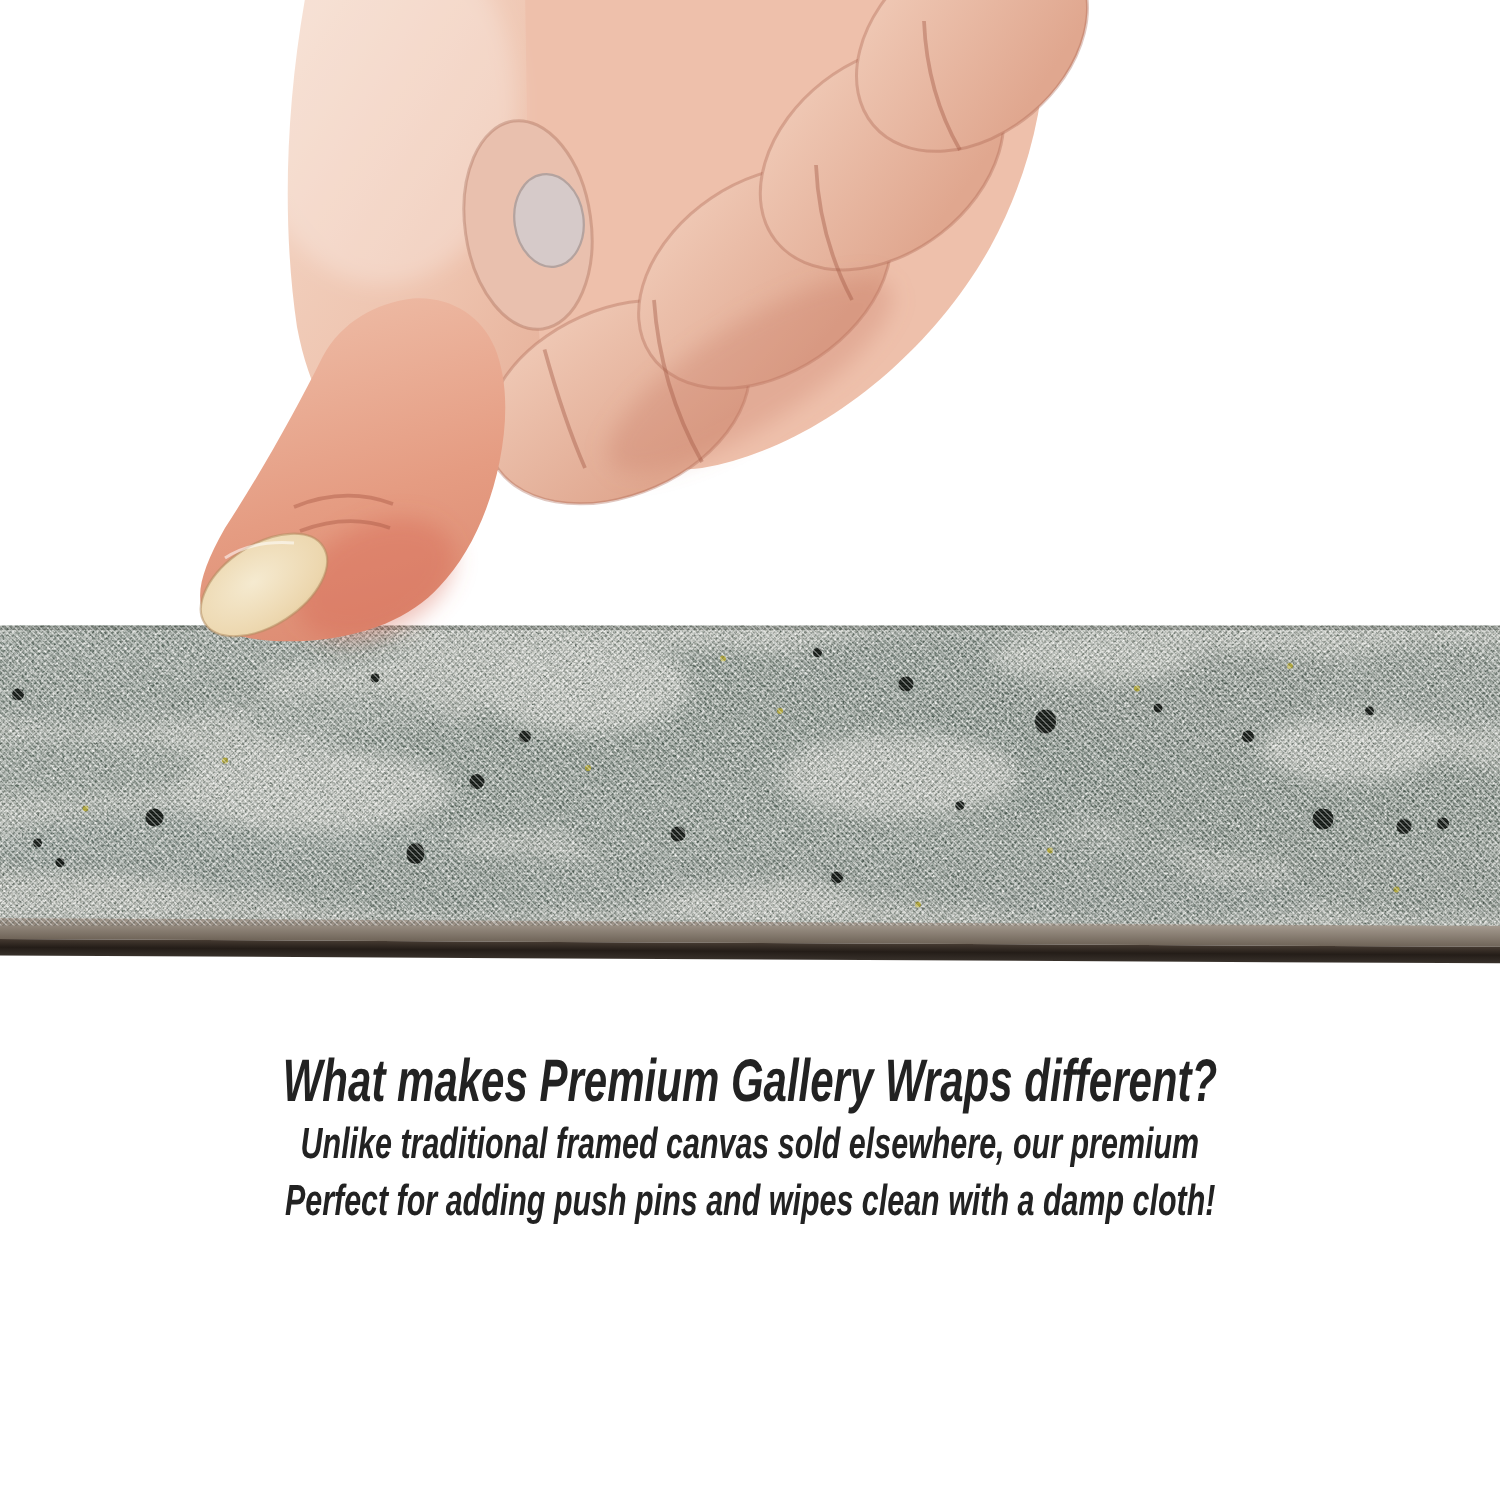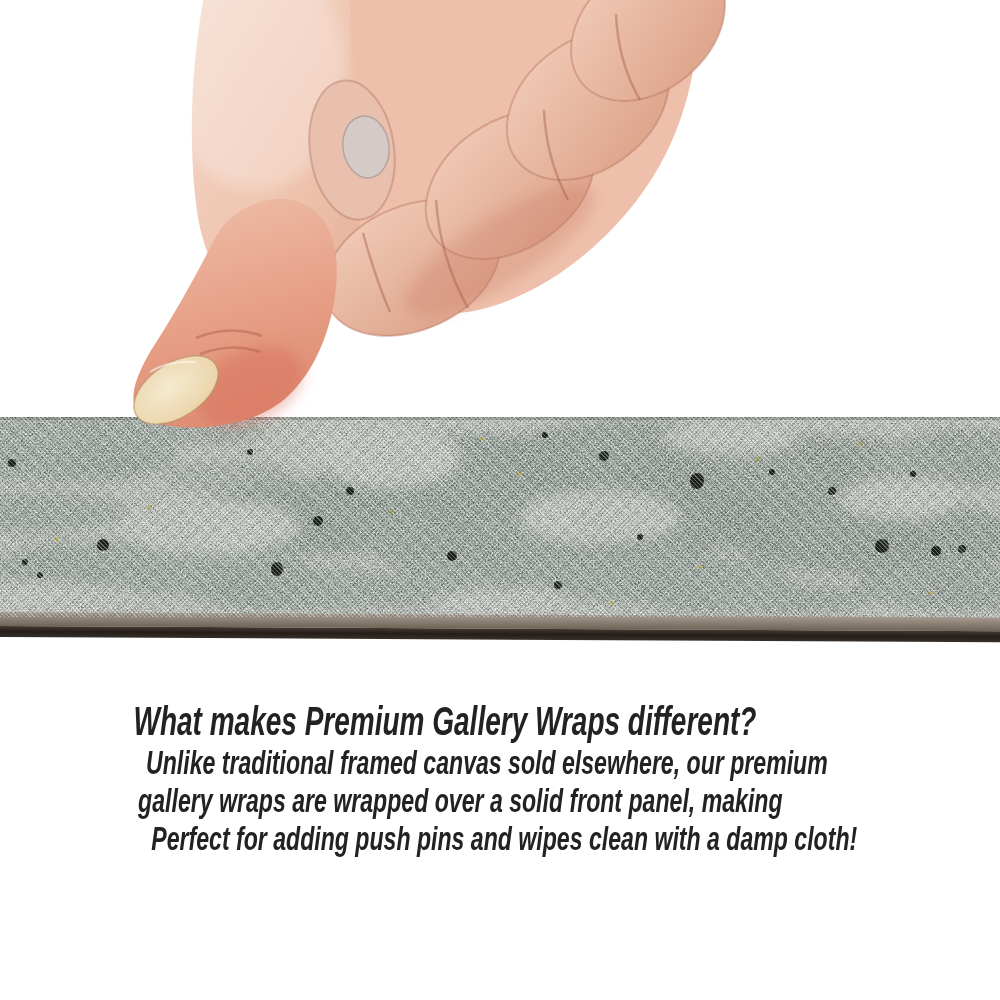--- a/index.html
+++ b/index.html
@@ -21,25 +21,25 @@
       repeating-linear-gradient(0deg, rgba(255,255,255,.05) 0 1px, rgba(0,0,0,.04) 1px 2px);
     pointer-events:none;
   }
 
   
   .hand{position:absolute;left:96px;top:0;width:640px;height:450px;}
 
   
   .copy{
     position:absolute;left:0;top:698px;width:1000px;
-    color:#222222;font-style:italic;font-weight:700;
+    text-align:center;color:#222222;font-style:italic;font-weight:700;
   }
   .headline{font-size:40px;line-height:46px;white-space:nowrap;}
   .headline>span{display:inline-block;transform:scaleX(.70);transform-origin:50% 50%;}
-  .line{font-size:33px;line-height:38px;white-space:nowrap;}
+  .line{font-size:29px;line-height:38px;white-space:nowrap;}
   .line>span{display:inline-block;transform:scaleX(.70);transform-origin:50% 50%;}
 </style>
 </head>
 <body>
 
 <div class="stage">
 
   <div class="band">
     <svg width="1000" height="228" viewBox="0 0 1000 228">
       <defs>
@@ -211,17 +211,16 @@
         <path d="M 200,354 Q 232,342 260,352"></path>
       </g>
       <ellipse cx="176" cy="390" rx="47" ry="27" transform="rotate(-33 176 390)" fill="url(#gNail)" stroke="rgba(178,140,96,0.55)" stroke-width="1.5"></ellipse>
       <path d="M 150,372 Q 168,360 196,362" fill="none" stroke="rgba(255,255,255,0.55)" stroke-width="2"></path>
     </g>
   </svg>
 
   <div class="copy">
     <div class="headline"><span>What makes Premium Gallery Wraps different?</span></div>
     <div class="line"><span>Unlike traditional framed canvas sold elsewhere, our premium</span></div>
-    <div class="line"><span>gallery wraps are wrapped over a solid front panel, making</span></div>
     <div class="line"><span>Perfect for adding push pins and wipes clean with a damp cloth!</span></div>
   </div>
 
 </div>
 
 </body></html>

